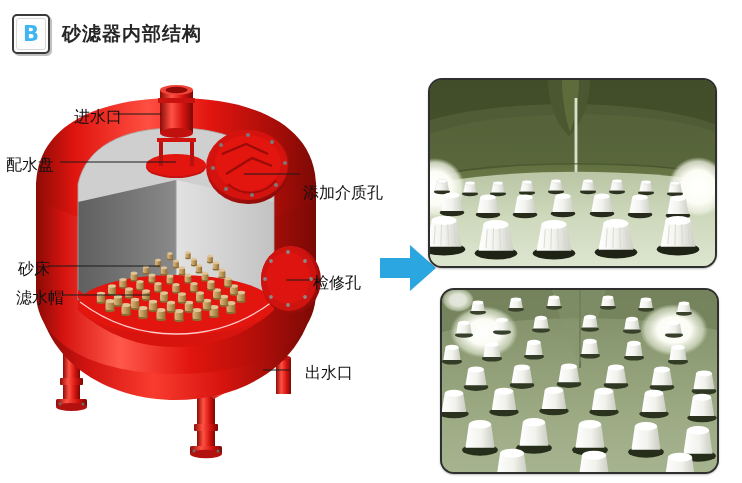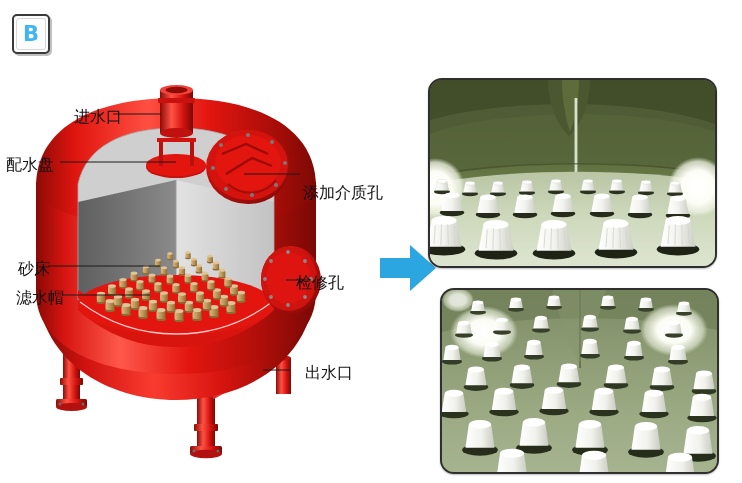--- a/index.html
+++ b/index.html
@@ -64,20 +64,21 @@
 </style>
 </head>
 <body style="background: rgb(255, 255, 255);">
 
 <div class="page">
 
   <div class="header">
     <div class="logo-badge">
       <span class="logo-letter">B</span>
     </div>
+    <div class="page-title">砂滤器内部结构</div>
   </div>
 
   <div class="diagram">
     <svg width="400" height="410" viewBox="0 0 400 410" xmlns="http://www.w3.org/2000/svg">
       <defs>
         <linearGradient id="gShellTop" x1="0" y1="0" x2="1" y2="0">
           <stop offset="0" stop-color="#8e0b06"></stop>
           <stop offset="0.14" stop-color="#e0150f"></stop>
           <stop offset="0.40" stop-color="#ff4f42"></stop>
           <stop offset="0.62" stop-color="#e2150f"></stop>
@@ -507,21 +508,21 @@
         <line x1="286" y1="218" x2="310" y2="218"></line>
         <line x1="263" y1="308" x2="290" y2="308"></line>
       </g>
     </svg>
 
     <div class="lbl" style="left:74px;top:45px;">进水口</div>
     <div class="lbl" style="left:6px;top:93px;">配水盘</div>
     <div class="lbl" style="left:18px;top:197px;">砂床</div>
     <div class="lbl" style="left:16px;top:226px;">滤水帽</div>
     <div class="lbl" style="left:303px;top:121px;">添加介质孔</div>
-    <div class="lbl" style="left:296px;top:211px;">检修孔</div>
+    <div class="lbl" style="left:313px;top:211px;">检修孔</div>
     <div class="lbl" style="left:305px;top:301px;">出水口</div>
   </div>
 
   <div class="arrow-wrap">
     <svg width="62" height="62" viewBox="0 0 62 62" xmlns="http://www.w3.org/2000/svg">
       <path d="M3 21 L33 21 L33 8 L59 31 L33 54 L33 41 L3 41 Z" fill="#2ba6e0"></path>
     </svg>
   </div>
 
   <div class="photo" id="photo-top">

